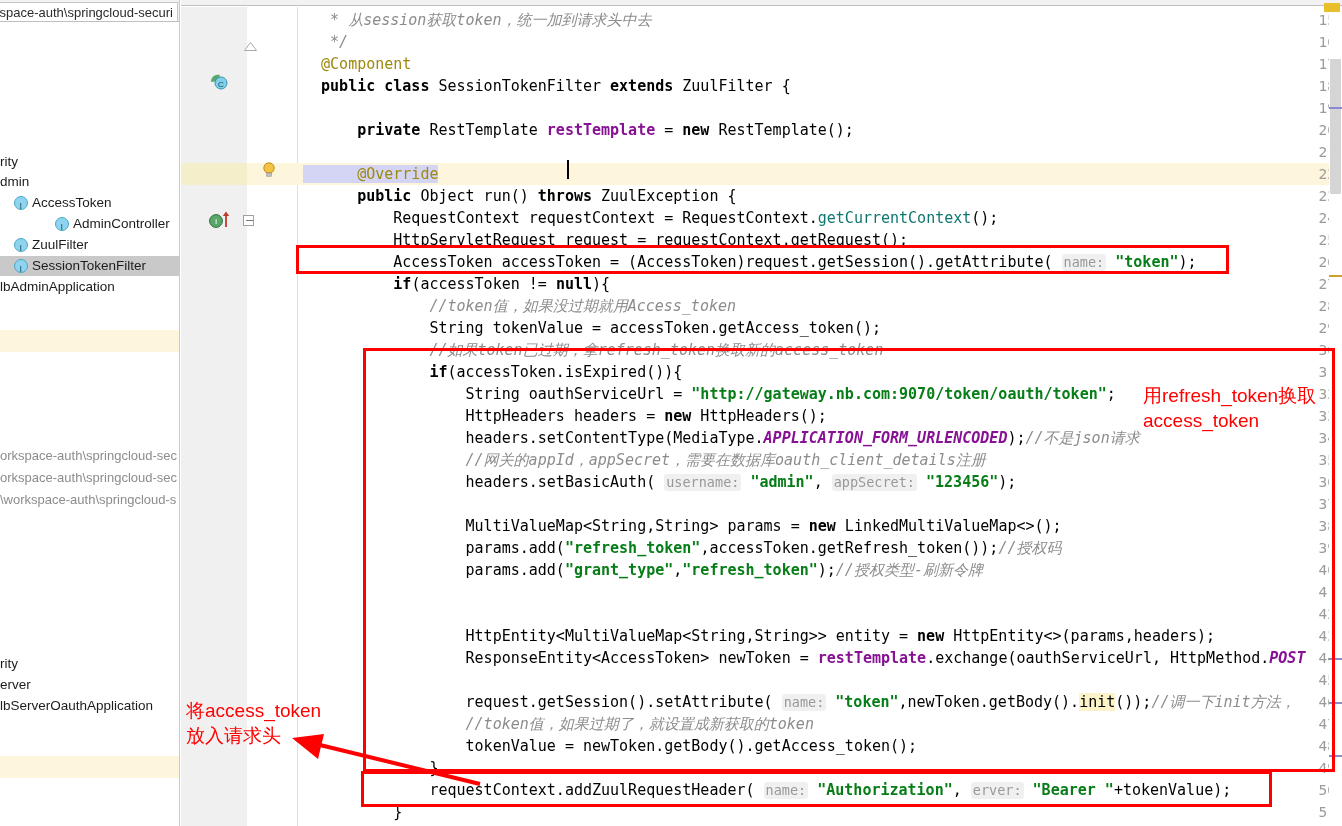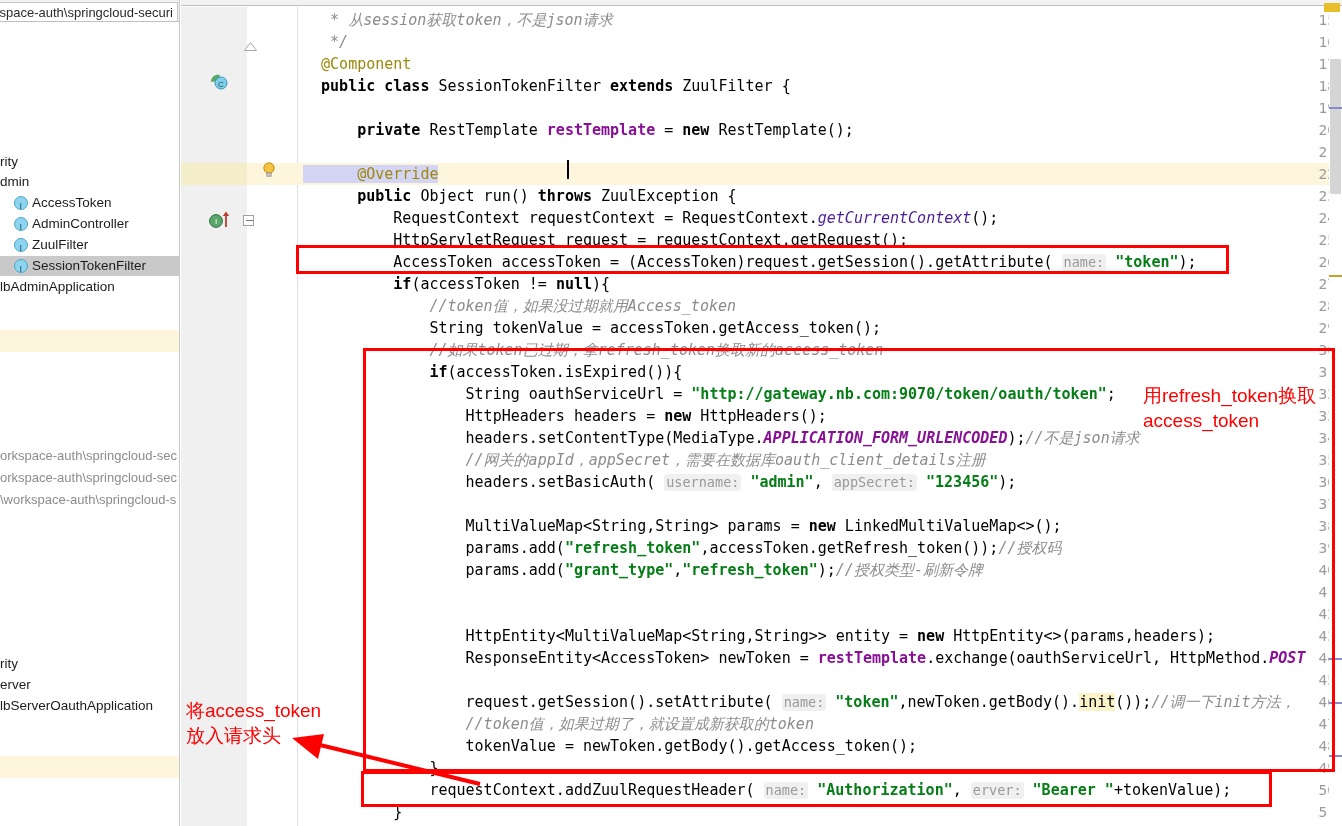--- a/index.html
+++ b/index.html
@@ -98,21 +98,21 @@
     position: absolute; left: 122px; height: 22px; line-height: 22px;
     font-family: "DejaVu Sans Mono", monospace; font-size: 15px;
     white-space: pre; color: #000000;
   }
   .kw   { color: #000000; font-weight: bold; }
   .str  { color: #067d17; font-weight: bold; }
   .cmt  { color: #8c8c8c; font-style: italic; }
   .ann  { color: #9e880d; }
   .fld  { color: #871094; font-weight: bold; }
   .stat { color: #871094; font-style: italic; font-weight: bold; }
-  .mth  { color: #4c1d95; font-style: italic; }
+  .mth  { color: #0f766e; }
   .hint {
     color: #999999; background: #f0f0f0; border-radius: 3px;
     padding: 0 2px 1px 2px; font-size: 13.5px;
   }
   .initbg { background: #fdf3c8; }
   .selbg  { background: #d4d4f5; }
 
   
   .fold {
     position: absolute; width: 11px; height: 11px;
@@ -173,21 +173,21 @@
     <div id="left-tabstrip"></div>
     <div class="ltab">kspace-auth\springcloud-securi</div>
 
     <div id="left-highlight-a"></div>
     <div id="left-highlight-b"></div>
 
     <div id="tree-host">
         <div class="tree-row" style="top: 152px;"><span class="lbl">rity</span></div>
         <div class="tree-row" style="top: 172px;"><span class="lbl">dmin</span></div>
         <div class="tree-row" style="top: 193px;"><span style="display:inline-block;width:14px"></span><span class="ic iface"></span><span class="lbl">AccessToken</span></div>
-        <div class="tree-row" style="top: 214px;"><span style="display:inline-block;width:14px"></span><span class="ic iface"></span><span class="lbl">AdminController</span></div>
+        <div class="tree-row" style="top: 214px; margin-left: 41px;"><span style="display:inline-block;width:14px"></span><span class="ic iface"></span><span class="lbl">AdminController</span></div>
         <div class="tree-row" style="top: 235px;"><span style="display:inline-block;width:14px"></span><span class="ic iface"></span><span class="lbl">ZuulFilter</span></div>
         <div class="tree-row sel" style="top: 256px;"><span style="display:inline-block;width:14px"></span><span class="ic iface"></span><span class="lbl">SessionTokenFilter</span></div>
         <div class="tree-row" style="top: 277px;"><span class="lbl">lbAdminApplication</span></div>
         <div class="tree-row" style="top: 654px;"><span class="lbl">rity</span></div>
         <div class="tree-row" style="top: 675px;"><span class="lbl">erver</span></div>
         <div class="tree-row" style="top: 696px;"><span class="lbl">lbServerOauthApplication</span></div>
       </div>
     <div id="path-host">
         <div class="path-row" style="top: 446px;"><span>orkspace-auth\springcloud-sec</span></div>
         <div class="path-row" style="top: 468px;"><span>orkspace-auth\springcloud-sec</span></div>
@@ -239,21 +239,21 @@
         <div class="lnum" style="top: 669px;">45</div>
         <div class="lnum" style="top: 691px;">46</div>
         <div class="lnum" style="top: 713px;">47</div>
         <div class="lnum" style="top: 735px;">48</div>
         <div class="lnum" style="top: 757px;">49</div>
         <div class="lnum" style="top: 779px;">50</div>
         <div class="lnum" style="top: 801px;">51</div>
         <div class="lnum" style="top: 823px;">52</div>
       </div>
     <div id="code-host">
-        <div class="code" style="top: 9px;"><span class="cmt">   * </span><span class="cmt">从session获取token，不是json请求</span></div>
+        <div class="code" style="top: 9px;"><span class="cmt">   * </span><span class="cmt">从session获取token，统一加到请求头中去</span></div>
         <div class="code" style="top: 31px;"><span class="cmt">   */</span></div>
         <div class="code" style="top: 53px;"><span class="ann">  @Component</span></div>
         <div class="code" style="top: 75px;"><span class="kw">  public class </span><span>SessionTokenFilter </span><span class="kw">extends </span><span>ZuulFilter {</span></div>
         <div class="code" style="top: 97px;"></div>
         <div class="code" style="top: 119px;"><span class="kw">      private </span><span>RestTemplate </span><span class="fld">restTemplate</span><span> = </span><span class="kw">new </span><span>RestTemplate();</span></div>
         <div class="code" style="top: 141px;"></div>
         <div class="code" style="top: 163px;"><span class="ann selbg">      @Override</span></div>
         <div class="code" style="top: 185px;"><span class="kw">      public </span><span>Object run() </span><span class="kw">throws </span><span>ZuulException {</span></div>
         <div class="code" style="top: 207px;"><span>          RequestContext requestContext = RequestContext.</span><span class="mth">getCurrentContext</span><span>();</span></div>
         <div class="code" style="top: 229px;"><span>          HttpServletRequest request = requestContext.getRequest();</span></div>

